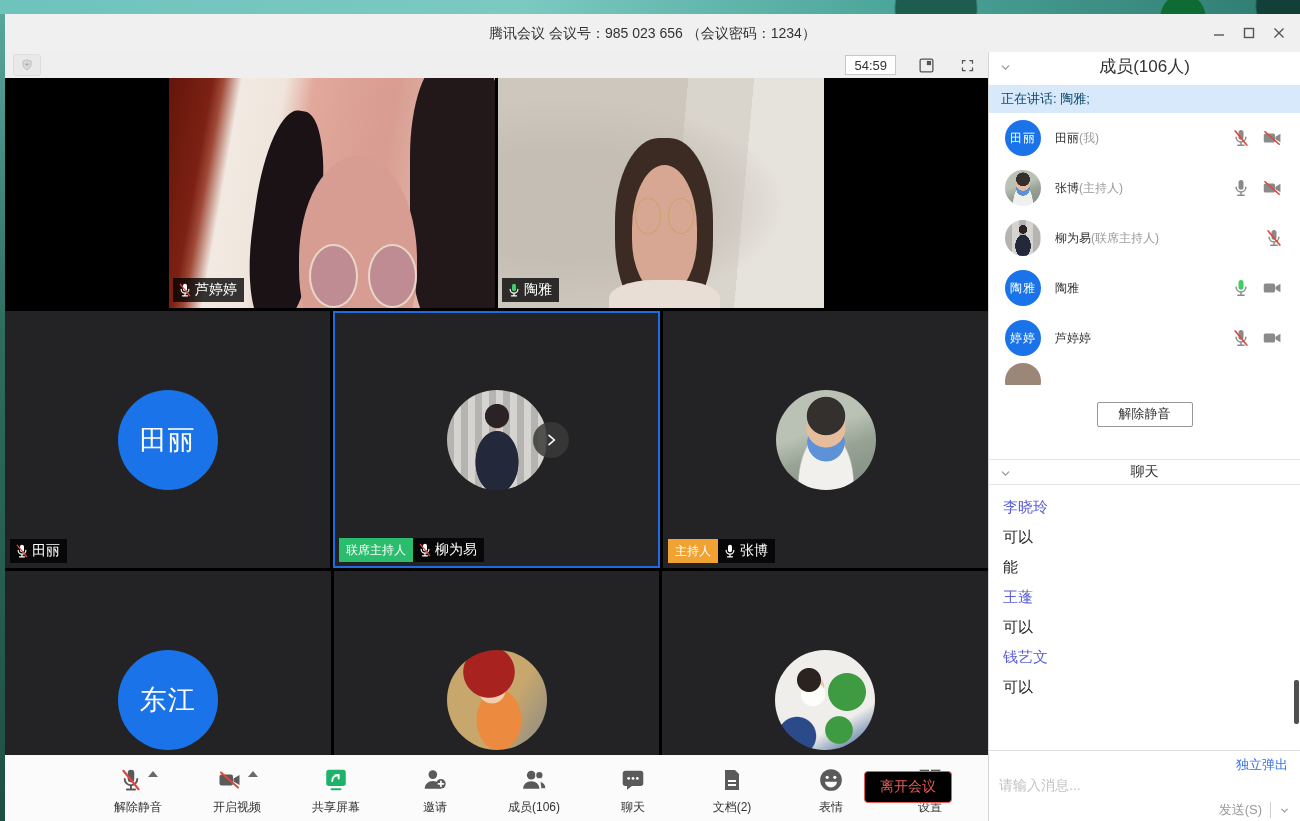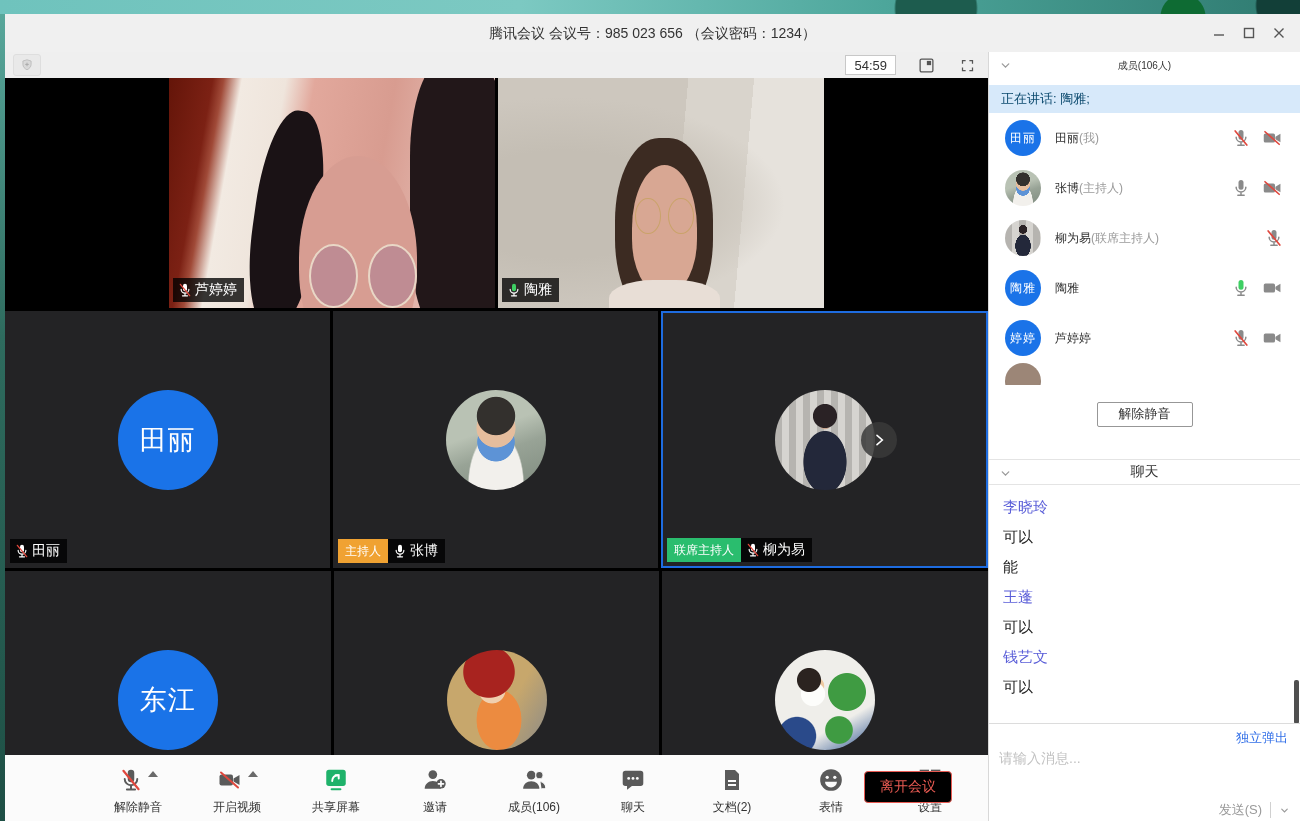--- a/index.html
+++ b/index.html
@@ -108,21 +108,21 @@
   .tb-label { font-size:12px; color:#333; margin-top:2px; white-space:nowrap; }
   .caret-up { width:0; height:0; border-left:5px solid transparent; border-right:5px solid transparent;
     border-bottom:6px solid #6a6a6a; margin-top:-12px; }
   .leave-btn { position:absolute; right:36px; top:16px; padding:6px 15px; border:1px solid #e85a52; border-radius:4px;
     color:#e85a52; font-size:14px; background:#000000; }
 
   
   .sidebar { position:absolute; left:983px; top:38px; width:312px; height:769px; background:#fff;
     border-left:1px solid #d8d8d8; }
   .sb-header { position:relative; height:28px; display:flex; align-items:center; justify-content:center;
-    font-size:10px; color:#333; }
+    font-size:17px; color:#333; }
   .sb-chev { position:absolute; left:10px; top:7px; }
   .speaking-banner { margin-top:5px; height:28px; background:#d7e9fa; display:flex; align-items:center;
     padding-left:12px; font-size:13px; color:#0c4a6e; }
   .member-list { position:relative; height:272px; overflow:hidden; }
   .member-row { height:50px; display:flex; align-items:center; padding:0 16px; }
   .m-avatar { width:36px; height:36px; border-radius:50%; display:flex; align-items:center; justify-content:center;
     color:#fff; font-size:12px; flex:none; }
   .m-name { margin-left:14px; font-size:12px; color:#333; white-space:nowrap; }
   .m-suffix { color:#9a9a9a; }
   .m-icons { margin-left:auto; display:flex; gap:10px; align-items:center; }
@@ -131,21 +131,21 @@
   .unmute-wrap { height:58px; display:flex; align-items:center; justify-content:center; background:#fff; position:relative; }
   .unmute-btn { width:96px; height:25px; border:1px solid #979797; border-radius:2px; background:#fff;
     font-size:13px; color:#333; }
   .chat-header { position:relative; height:26px; border-top:1px solid #e4e4e4; border-bottom:1px solid #e4e4e4;
     display:flex; align-items:center; justify-content:center; font-size:14px; color:#333; margin-top:16px; }
   .chat-list { padding:8px 14px 0 14px; height:254px; overflow:hidden; }
   .chat-line { font-size:15px; line-height:28px; margin-bottom:2px; }
   .chat-sender { color:#5a5ed8; }
   .chat-text { color:#222; }
   .chat-scroll { position:absolute; right:1px; top:628px; width:5px; height:44px; background:#4f4f4f; border-radius:2px; }
-  .chat-input-area { position:absolute; left:0; bottom:0; width:100%; height:98px; border-top:1px solid #dcdcdc; }
+  .chat-input-area { position:absolute; left:0; bottom:0; width:100%; height:71px; border-top:1px solid #dcdcdc; }
   .popout-link { position:absolute; right:12px; top:5px; font-size:13px; color:#3370e8; }
   .chat-input { position:absolute; left:10px; top:26px; width:240px; height:40px; border:none; outline:none;
     resize:none; font-size:14px; color:#333; font-family:"Liberation Sans","DejaVu Sans",sans-serif; }
   .chat-input::placeholder { color:#c2c2c2; }
   .send-row { position:absolute; right:10px; bottom:2px; display:flex; align-items:center; gap:8px;
     font-size:13px; color:#9a9a9a; }
   .send-divider { width:1px; height:16px; background:#d0d0d0; }
 
   .ic { display:block; }
   .marc { fill:none; stroke:currentColor; stroke-width:1.8; stroke-linecap:round; }
@@ -255,52 +255,52 @@
               <span class="tl-main">
                 <svg class="ic" width="16" height="16" viewBox="0 0 24 24" style="color:#fff">
                     <rect class="mbody" x="9" y="2.5" width="6" height="11.5" rx="3"></rect>
                     <path class="marc" d="M6.2 11a5.8 5.8 0 0 0 11.6 0M12 17v3.2M8.2 20.8h7.6"></path>
                     <path class="slash" d="M5 3.5 19 20.5"></path>
                   </svg>
                 <span>田丽</span>
               </span>
             </div>
           </div>
+          <div class="vtile selected">
+            <div class="avatar-circle av-big av-liu"></div>
+            <div class="next-arrow">
+              <svg width="16" height="16" viewBox="0 0 24 24" fill="none" stroke="#fff" stroke-width="2.4" stroke-linecap="round">
+                  <path d="M9 5l8 7-8 7"></path>
+                </svg>
+            </div>
+            <div class="tile-label">
+              <span class="tl-badge cohost">联席主持人</span>
+              <span class="tl-main">
+                <svg class="ic" width="16" height="16" viewBox="0 0 24 24" style="color:#fff">
+                    <rect class="mbody" x="9" y="2.5" width="6" height="11.5" rx="3"></rect>
+                    <path class="marc" d="M6.2 11a5.8 5.8 0 0 0 11.6 0M12 17v3.2M8.2 20.8h7.6"></path>
+                    <path class="slash" d="M5 3.5 19 20.5"></path>
+                  </svg>
+                <span>柳为易</span>
+              </span>
+            </div>
+          </div>
           <div class="vtile">
             <div class="avatar-circle av-big av-zhang"></div>
             <div class="tile-label">
               <span class="tl-badge host">主持人</span>
               <span class="tl-main">
                 <svg class="ic" width="16" height="16" viewBox="0 0 24 24" style="color:#fff">
                     <rect class="mbody" x="9" y="2.5" width="6" height="11.5" rx="3"></rect>
                     <path class="marc" d="M6.2 11a5.8 5.8 0 0 0 11.6 0M12 17v3.2M8.2 20.8h7.6"></path>
                   </svg>
                 <span>张博</span>
               </span>
             </div>
           </div>
-          <div class="vtile selected">
-            <div class="avatar-circle av-big av-liu"></div>
-            <div class="next-arrow">
-              <svg width="16" height="16" viewBox="0 0 24 24" fill="none" stroke="#fff" stroke-width="2.4" stroke-linecap="round">
-                  <path d="M9 5l8 7-8 7"></path>
-                </svg>
-            </div>
-            <div class="tile-label">
-              <span class="tl-badge cohost">联席主持人</span>
-              <span class="tl-main">
-                <svg class="ic" width="16" height="16" viewBox="0 0 24 24" style="color:#fff">
-                    <rect class="mbody" x="9" y="2.5" width="6" height="11.5" rx="3"></rect>
-                    <path class="marc" d="M6.2 11a5.8 5.8 0 0 0 11.6 0M12 17v3.2M8.2 20.8h7.6"></path>
-                    <path class="slash" d="M5 3.5 19 20.5"></path>
-                  </svg>
-                <span>柳为易</span>
-              </span>
-            </div>
-          </div>
         </div>
 
         <div class="vrow row3">
           <div class="vtile">
             <div class="avatar-circle av-big av-blue">
               <span>东江</span>
             </div>
           </div>
           <div class="vtile">
             <div class="avatar-circle av-big av-girl"></div>

